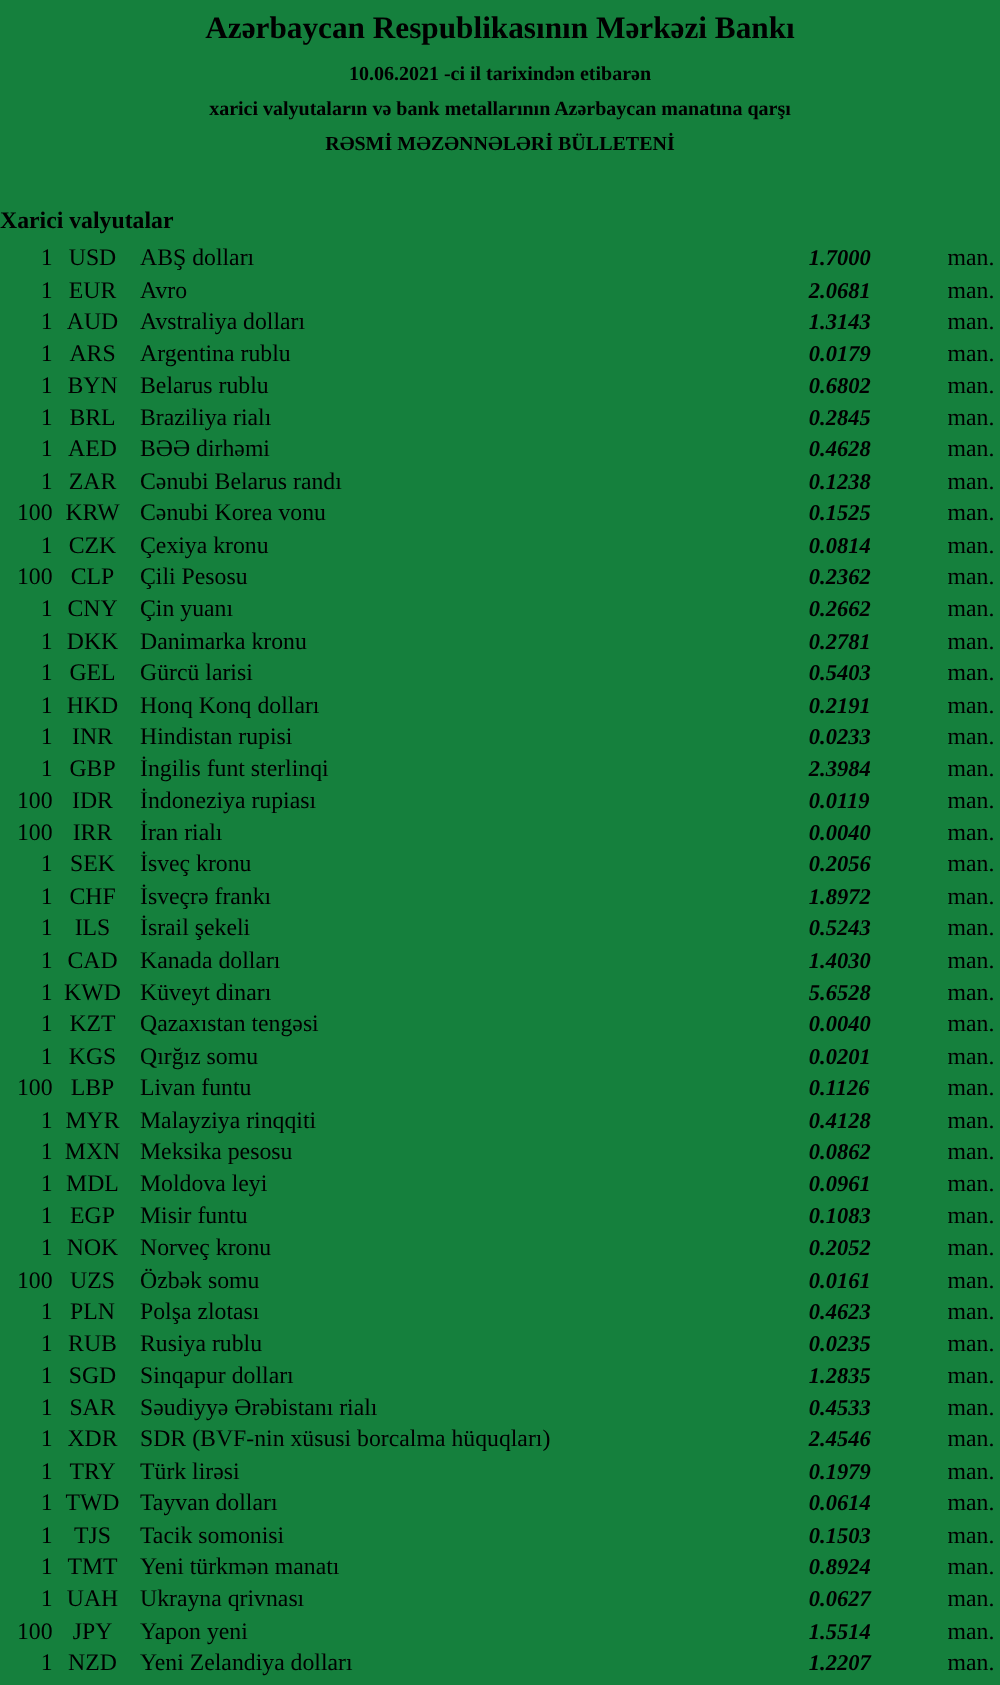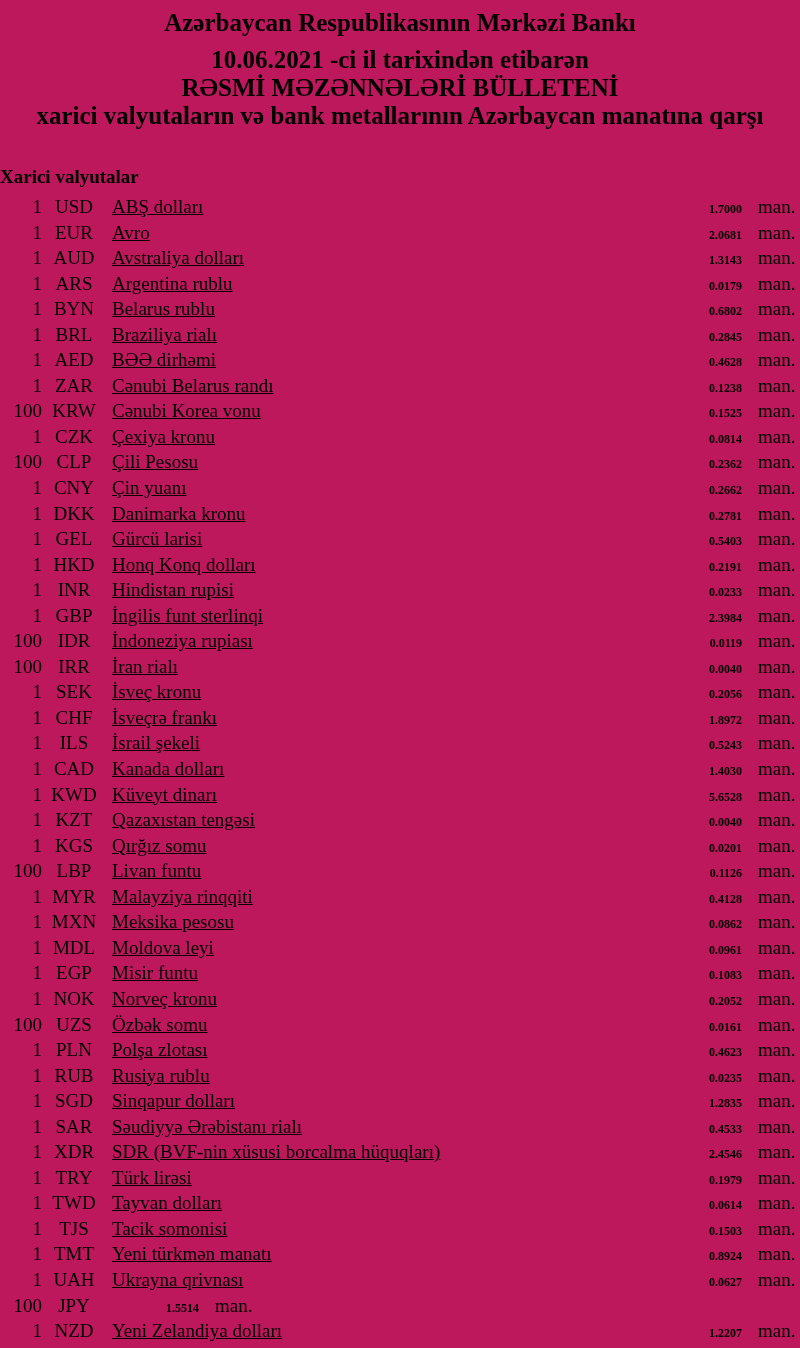--- a/index.html
+++ b/index.html
@@ -6,36 +6,36 @@
     margin: 0;
     padding: 0;
     background: #ffffff;
     color: #000000;
     font-family: "Liberation Serif", "DejaVu Serif", serif;
   }
   .page {
     width: 800px;
     height: 1348px;
     margin: 0 auto;
-    background: #be185d;
+    background: #15803d;
     overflow: hidden;
     box-sizing: border-box;
   }
   .doc-header {
     text-align: center;
     padding-top: 8px;
   }
   .doc-title {
     font-size: 25px;
     font-weight: bold;
     line-height: 30px;
     margin: 0;
   }
   .doc-subtitle {
-    font-size: 25px;
+    font-size: 16px;
     font-weight: bold;
     line-height: 28px;
     margin: 0;
   }
   .doc-subtitle.first {
     margin-top: 8px;
   }
   .section-title {
     text-align: left;
     font-size: 19px;
@@ -64,45 +64,44 @@
     width: 60px;
     margin-left: 2px;
     text-align: center;
     flex: 0 0 auto;
   }
   .name {
     margin-left: 8px;
     flex: 1 1 auto;
     overflow: hidden;
     text-align: left;
-    text-decoration: underline;
   }
   .rate {
     width: 95px;
-    text-align: right;
     font-weight: bold;
-    font-size: 12px;
+    font-style: italic;
+    font-size: 18px;
     flex: 0 0 auto;
   }
   .unit {
     width: 42px;
     margin-left: 16px;
     text-align: left;
     flex: 0 0 auto;
   }
 </style>
 </head>
 <body>
 
 <div class="page">
   <div class="doc-header">
     <div class="doc-title">Azərbaycan Respublikasının Mərkəzi Bankı</div>
     <div class="doc-subtitle first">10.06.2021 -ci il tarixindən etibarən</div>
+    <div class="doc-subtitle">xarici valyutaların və bank metallarının Azərbaycan manatına qarşı</div>
     <div class="doc-subtitle">RƏSMİ MƏZƏNNƏLƏRİ BÜLLETENİ</div>
-    <div class="doc-subtitle">xarici valyutaların və bank metallarının Azərbaycan manatına qarşı</div>
   </div>
 
   <div class="section-title">Xarici valyutalar</div>
 
   <div class="rates-table">
   <div class="row">
     <span class="qty">1</span>
     <span class="code">USD</span>
     <span class="name">ABŞ dolları</span>
     <span class="rate">1.7000</span>
@@ -441,20 +440,21 @@
     <span class="qty">1</span>
     <span class="code">UAH</span>
     <span class="name">Ukrayna qrivnası</span>
     <span class="rate">0.0627</span>
     <span class="unit">man.</span>
   </div>
 
   <div class="row">
     <span class="qty">100</span>
     <span class="code">JPY</span>
+    <span class="name">Yapon yeni</span>
     <span class="rate">1.5514</span>
     <span class="unit">man.</span>
   </div>
 
   <div class="row">
     <span class="qty">1</span>
     <span class="code">NZD</span>
     <span class="name">Yeni Zelandiya dolları</span>
     <span class="rate">1.2207</span>
     <span class="unit">man.</span>

